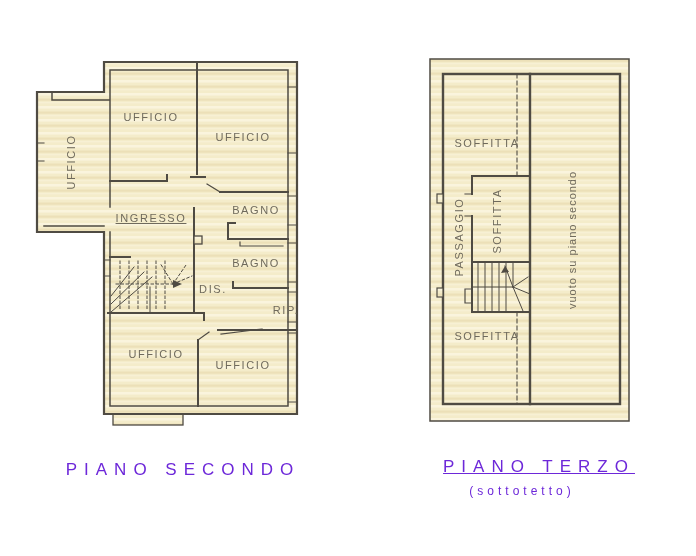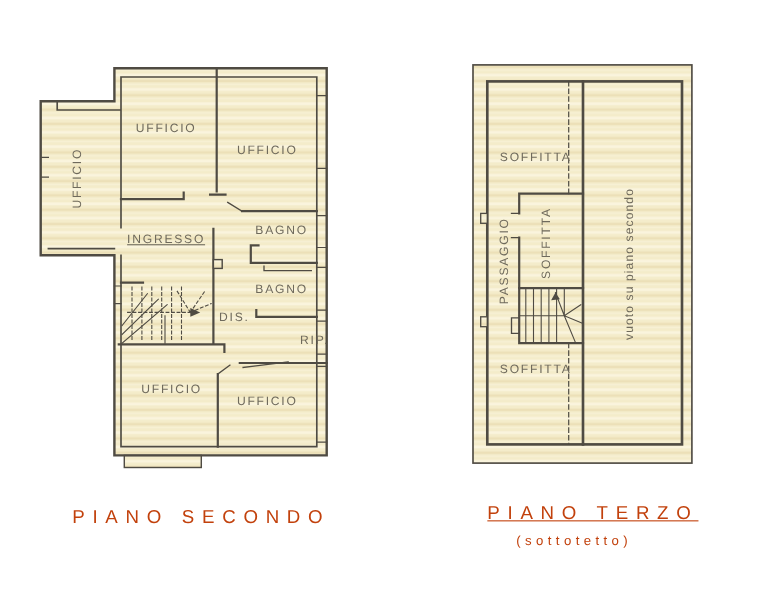--- a/index.html
+++ b/index.html
@@ -19,21 +19,21 @@
     white-space:nowrap;
     transform:translate(-50%,-50%);
   }
   .room-label.vertical{
     transform:translate(-50%,-50%) rotate(-90deg);
   }
   .caption{
     position:absolute;
     font-size:17px;
     letter-spacing:7px;
-    color:#c2410c;
+    color:#6d28d9;
     white-space:nowrap;
     transform:translate(-50%,-50%);
   }
   .caption.sub{
     font-size:12px;
     letter-spacing:4px;
   }
   .lowercase-label{letter-spacing:1px;}
 </style>
 </head>

